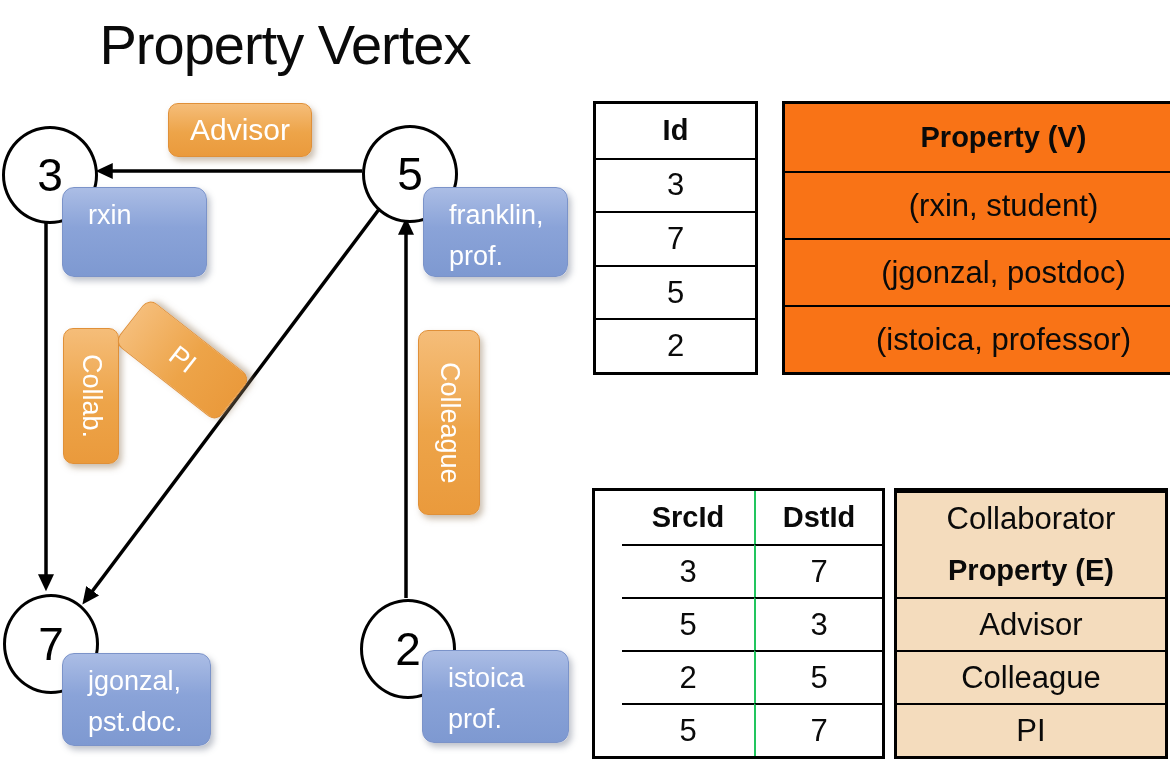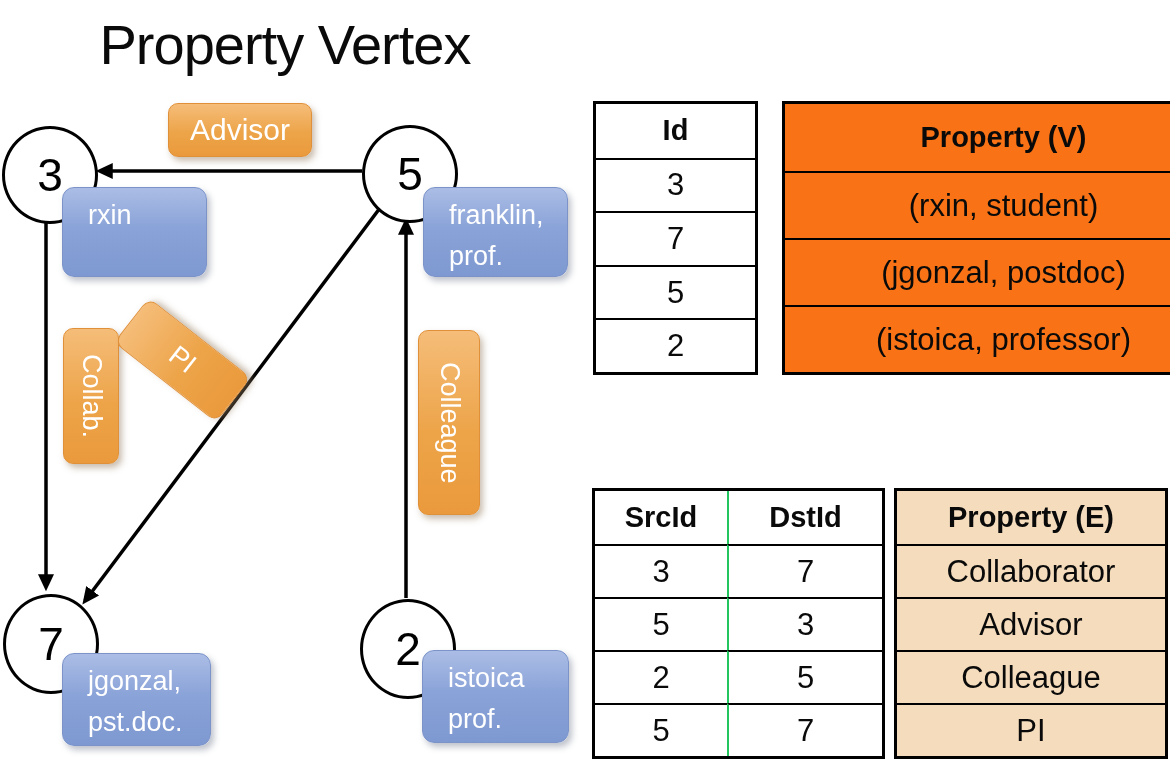--- a/index.html
+++ b/index.html
@@ -119,34 +119,34 @@
     </div>
     <div class="tgroup" style="flex:1; height:274px; grid-template-columns:1fr;">
       <div class="cell head bg-blue">Property (V)</div>
       <div class="cell rt bg-blue">(rxin, student)</div>
       <div class="cell rt bg-blue">(jgonzal, postdoc)</div>
       <div class="cell rt bg-blue">(istoica, professor)</div>
     </div>
   </div>
 
   <div class="tbl" style="left:592px; top:488px; width:576px; height:271px; gap:9px;">
-    <div class="tgroup" style="width:293px; height:271px; grid-template-columns:132px 1fr;">
+    <div class="tgroup" style="width:293px; height:271px; grid-template-columns:132px 1fr;padding-left:27px;">
       <div class="cell head">SrcId</div>
       <div class="cell head cl">DstId</div>
       <div class="cell rt">3</div>
       <div class="cell rt cl">7</div>
       <div class="cell rt">5</div>
       <div class="cell rt cl">3</div>
       <div class="cell rt">2</div>
       <div class="cell rt cl">5</div>
       <div class="cell rt">5</div>
       <div class="cell rt cl">7</div>
     </div>
     <div class="tgroup" style="flex:1; height:271px; grid-template-columns:1fr;">
+      <div class="cell rt bg-orange">Collaborator</div>
       <div class="cell head bg-orange">Property (E)</div>
-      <div class="cell rt bg-orange">Collaborator</div>
       <div class="cell rt bg-orange">Advisor</div>
       <div class="cell rt bg-orange">Colleague</div>
       <div class="cell rt bg-orange">PI</div>
     </div>
   </div>
 
 </div>
 
 </body></html>

